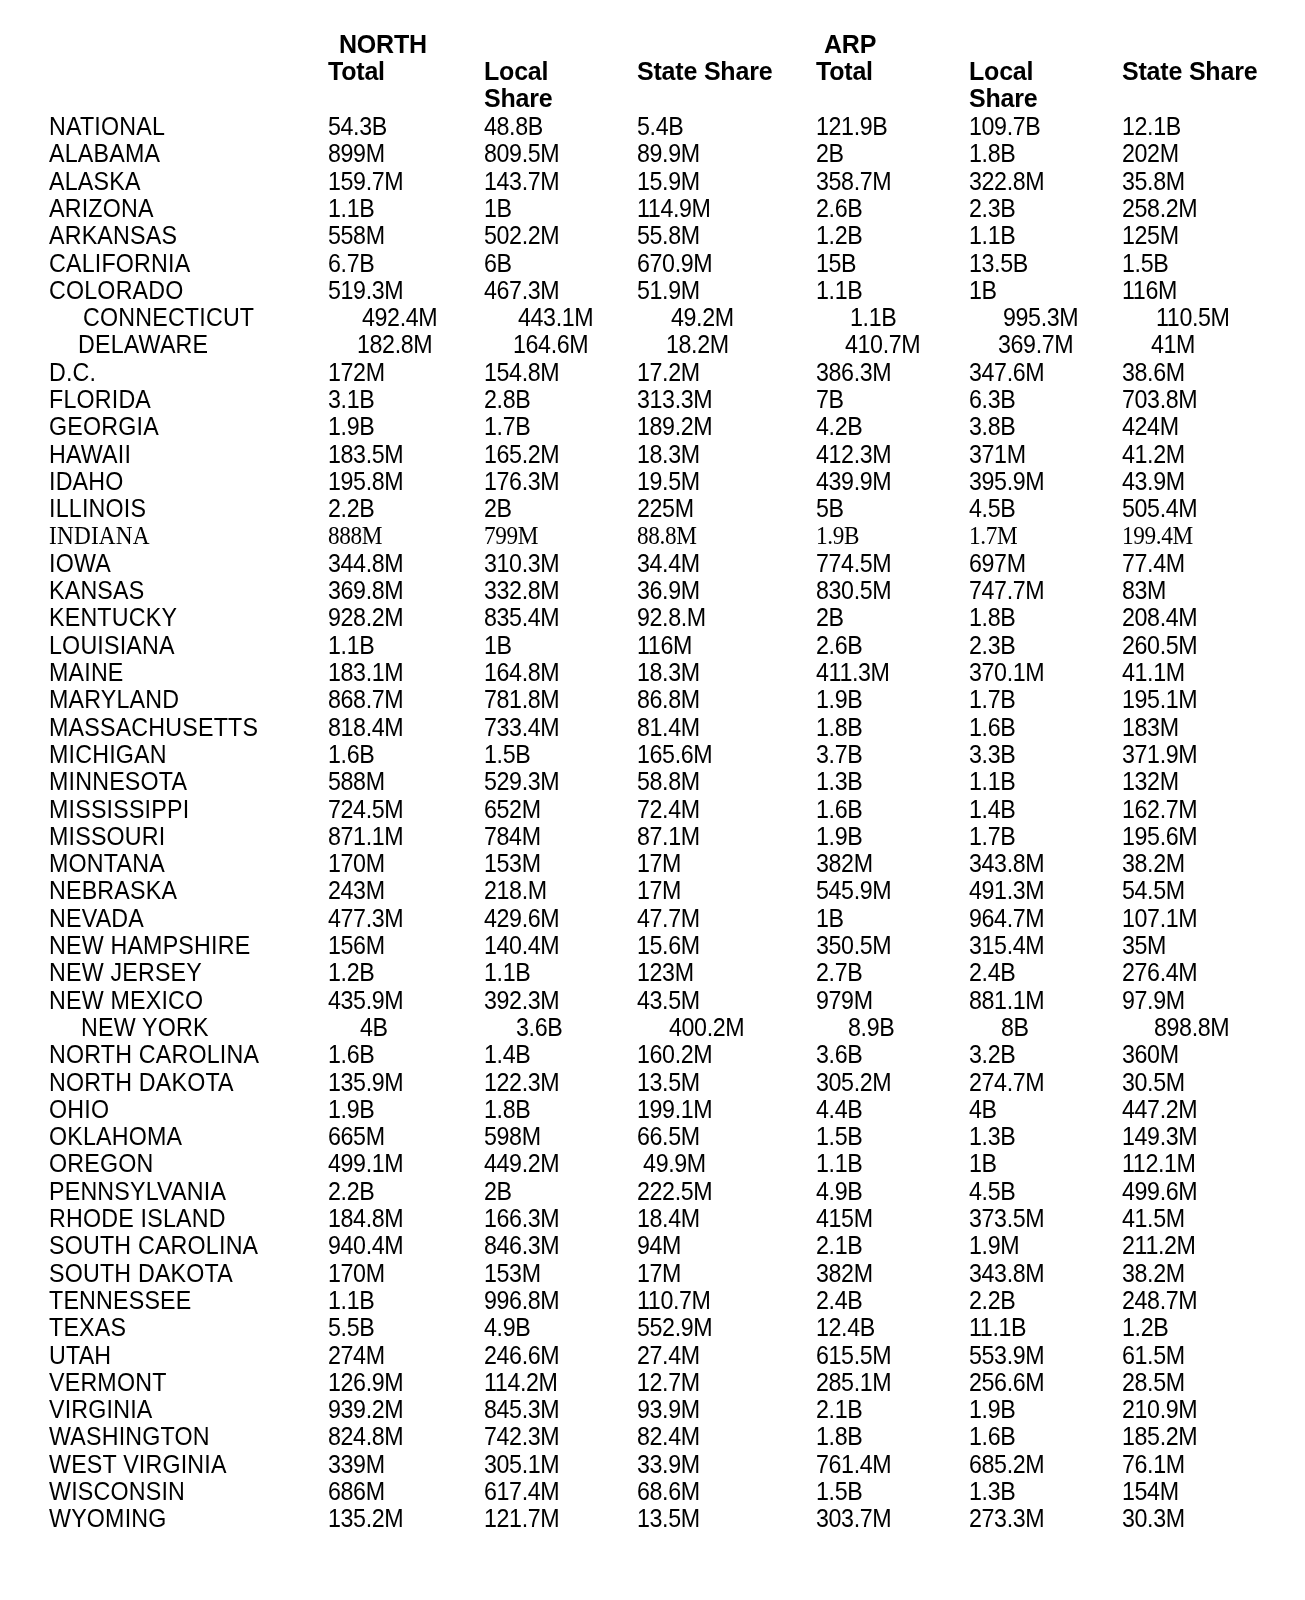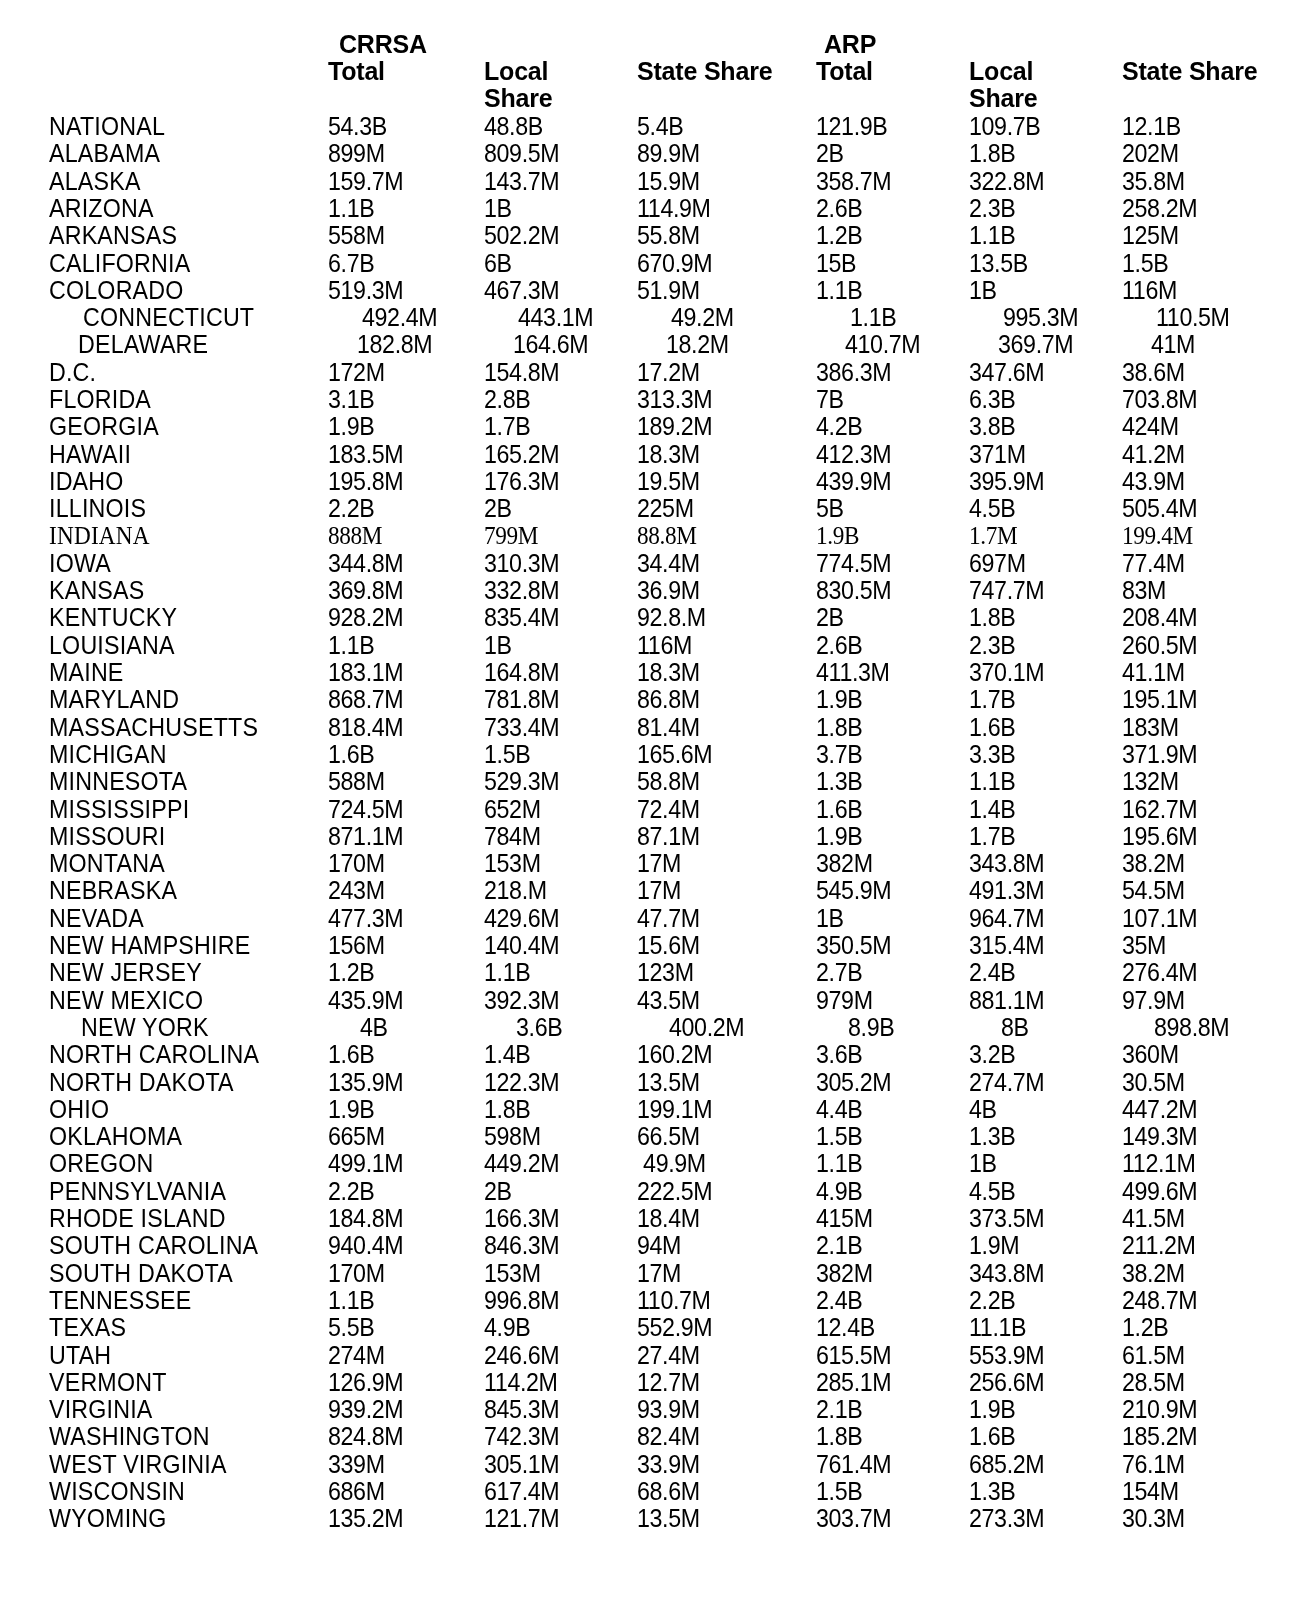--- a/index.html
+++ b/index.html
@@ -28,21 +28,21 @@
     .cell {
       position: absolute; top: 0; font-size: 25px; line-height: 28px;
       letter-spacing: -0.4px; white-space: nowrap; transform: scaleX(0.93); transform-origin: left top;
     }
     .name { letter-spacing: 0.2px; transform: scaleX(0.93); }
   </style>
 </head>
 <body>
 
 <div class="table">
-  <div class="hdr group g1">CRRSA</div>
+  <div class="hdr group g1">NORTH</div>
   <div class="hdr group g2">ARP</div>
 
   <div class="hdr sub c1" style="left:328px">Total</div>
   <div class="hdr sub c2" style="white-space:pre">Local
 Share</div>
   <div class="hdr sub c3">State Share</div>
   <div class="hdr sub c4">Total</div>
   <div class="hdr sub c5" style="white-space:pre">Local
 Share</div>
   <div class="hdr sub c6">State Share</div>

